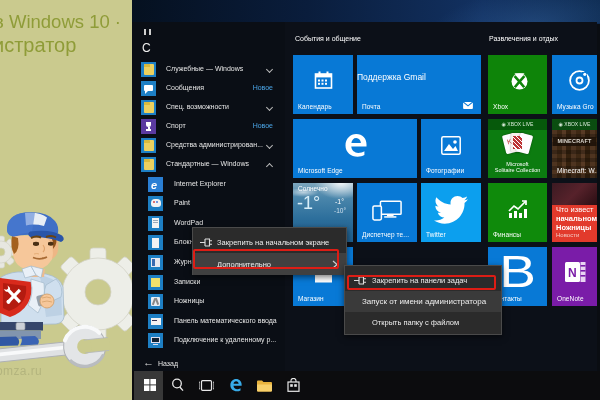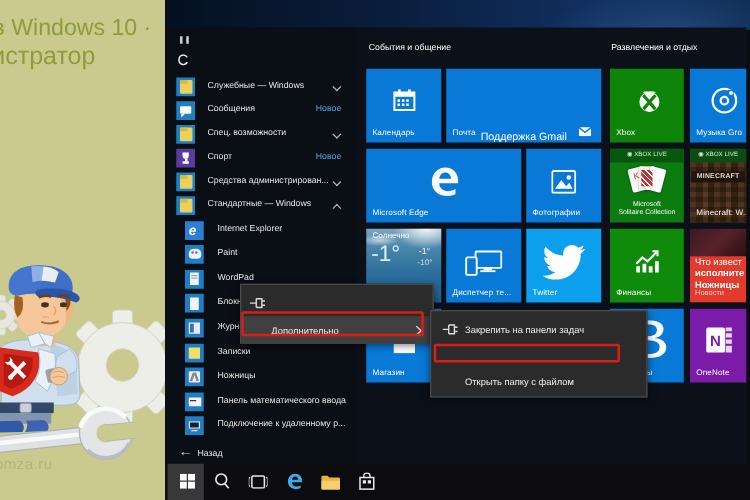--- a/index.html
+++ b/index.html
@@ -175,21 +175,21 @@
         <rect x="11" y="8.5" width="2" height="2"></rect>
       <rect x="4" y="11.8" width="2" height="2"></rect>
         <rect x="7.5" y="11.8" width="2" height="2"></rect>
         <rect x="11" y="11.8" width="2" height="2"></rect>
     </g>
   </svg>
   <div class="tlabel">Календарь</div>
 </div>
 
 <div class="tile" style="left:357px; top:55px; width:124px; height:59px; background:#0879d6;">
-  <div class="abs" style="left:0; top:17px; width:124px; text-align:center; font-size:8.5px; color:#fff;margin-top:32px;">Поддержка Gmail</div>
+  <div class="abs" style="left:0; top:17px; width:124px; font-size:8.5px; color:#fff;">Поддержка Gmail</div>
   <div class="tlabel">Почта</div>
   <svg class="abs" style="right:8px; bottom:5px;" width="10" height="8" viewBox="0 0 11 9">
     <rect x="0" y="1" width="11" height="8" rx="1" fill="#fff"></rect>
     <path d="M0 1 L5.5 5.5 L11 1" fill="none" stroke="#0879d6" stroke-width="1.2"></path>
   </svg>
 </div>
 
 <div class="tile" style="left:293px; top:119px; width:124px; height:59px; background:#0879d6;">
   <svg class="abs" style="left:50px; top:13px;" width="26" height="26" viewBox="0 0 26 26">
     <path d="M2.5 13.5 C2.5 6.5 7.5 2 13.2 2 C19.5 2 23.5 6.6 23.5 12.4 L23.5 14.6 L8.3 14.6 C8.6 18.6 11.6 20.9 15.3 20.9 C17.6 20.9 19.6 20.3 21.4 19.2 L21.4 23.1 C19.5 24.2 17.1 24.7 14.6 24.7 C8 24.7 2.5 20.5 2.5 13.5 Z M8.4 10.9 L17.9 10.9 C17.7 8.2 15.9 6 13.2 6 C10.5 6 8.8 8.1 8.4 10.9 Z" fill="#fff"></path>
@@ -289,21 +289,21 @@
     <rect x="12" y="14" width="3" height="5" fill="#fff"></rect>
     <rect x="17" y="10" width="3" height="9" fill="#fff"></rect>
   </svg>
   <div class="tlabel">Финансы</div>
 </div>
 
 <div class="tile" style="left:552px; top:183px; width:45px; height:59px; background:#2c1016;">
   <div class="abs" style="left:0; top:0; width:45px; height:22px; background:linear-gradient(135deg,#3b1a22 0%,#57222b 50%,#2a0e13 100%);"></div>
   <div class="abs" style="left:0; top:22px; width:45px; height:37px; background:#e23a2c;"></div>
   <div class="abs" style="left:4px; top:22px; font-size:7.5px; font-weight:normal; color:#fff;">Что извест</div>
-  <div class="abs" style="left:4px; top:31px; font-size:7.5px; font-weight:bold; color:#fff;">исполните</div>
+  <div class="abs" style="left:4px; top:31px; font-size:7.5px; font-weight:bold; color:#fff;">начальном</div>
   <div class="abs" style="left:4px; top:40px; font-size:7.5px; font-weight:bold; color:#fff;">Ножницы</div>
   <div class="abs" style="left:4px; bottom:4px; font-size:6px; color:#f3c9c2;">Новости</div>
 </div>
 
 <div class="tile" style="left:488px; top:247px; width:59px; height:59px; background:#0879d6;">
   <div class="abs" style="left:0; top:0px; width:59px; text-align:center; font-size:44px; color:#fff; transform:scale(1.25,1.0); transform-origin:50% 50%;">B</div>
   <div class="tlabel">Контакты</div>
 </div>
 
 <div class="tile" style="left:552px; top:247px; width:45px; height:59px; background:#7a1ca8;">
@@ -316,36 +316,40 @@
     <rect x="16.5" y="14" width="5" height="1.6" fill="#7a1ca8"></rect>
   </svg>
   <div class="tlabel">OneNote</div>
 </div>
 
 <div class="menu" style="left:192px; top:227px; width:155px; height:48px; z-index:50;">
   <div class="mitem" style="top:4px; height:21px;">
     <svg style="position:absolute; left:7px; top:6px;" width="13" height="9" viewBox="0 0 13 9">
       <path d="M0 4.5 L5 4.5 M5 1 L5 8 M5 1 L9.5 1 L9.5 8 L5 8 M9.5 2.8 L12 2.8 M9.5 6.2 L12 6.2" stroke="#dedede" stroke-width="1.1" fill="none"></path>
     </svg>
+    <div style="position:absolute; left:24px; top:6px;">Закрепить на начальном экране</div>
   </div>
   <div class="mitem" style="top:25px; height:22px; background:#404040;">
     <div style="position:absolute; left:24px; top:7px;">Дополнительно</div>
     <svg style="position:absolute; right:8px; top:7px;" width="6" height="9" viewBox="0 0 6 9">
         <path d="M1 1 L5 4.5 L1 8" stroke="#cfcfcf" stroke-width="1.2" fill="none"></path>
       </svg>
   </div>
 </div>
 <div class="redbox" style="left:193px; top:249px; width:146px; height:20px;"></div>
 
-<div class="menu" style="left:344px; top:248px; width:174px; height:70px; z-index:55;">
+<div class="menu" style="left:344px; top:265px; width:158px; height:70px; z-index:55;">
   <div class="mitem" style="top:4px; height:21px;">
     <svg style="position:absolute; left:9px; top:6px;" width="13" height="9" viewBox="0 0 13 9">
       <path d="M0 4.5 L5 4.5 M5 1 L5 8 M5 1 L9.5 1 L9.5 8 L5 8 M9.5 2.8 L12 2.8 M9.5 6.2 L12 6.2" stroke="#dedede" stroke-width="1.1" fill="none"></path>
     </svg>
     <div style="position:absolute; left:27px; top:6px;">Закрепить на панели задач</div>
+  </div>
+  <div class="mitem" style="top:25px; height:21px; background:#3a3a3a;">
+    <div style="position:absolute; left:17px; top:5.5px; font-size:8px;">Запуск от имени администратора</div>
   </div>
   <div class="mitem" style="top:46px; height:21px;">
     <div style="position:absolute; left:27px; top:6px;">Открыть папку с файлом</div>
   </div>
 </div>
 <div class="redbox" style="left:347px; top:275px; width:149px; height:15px; z-index:60;"></div>
 
 <div class="abs" style="left:134px; top:371px; width:29px; height:29px; background:#383838;"></div>
 <svg class="abs" style="left:144px; top:379px;" width="12" height="12" viewBox="0 0 12 12">
   <rect x="0" y="0" width="5.4" height="5.4" fill="#fff"></rect>

